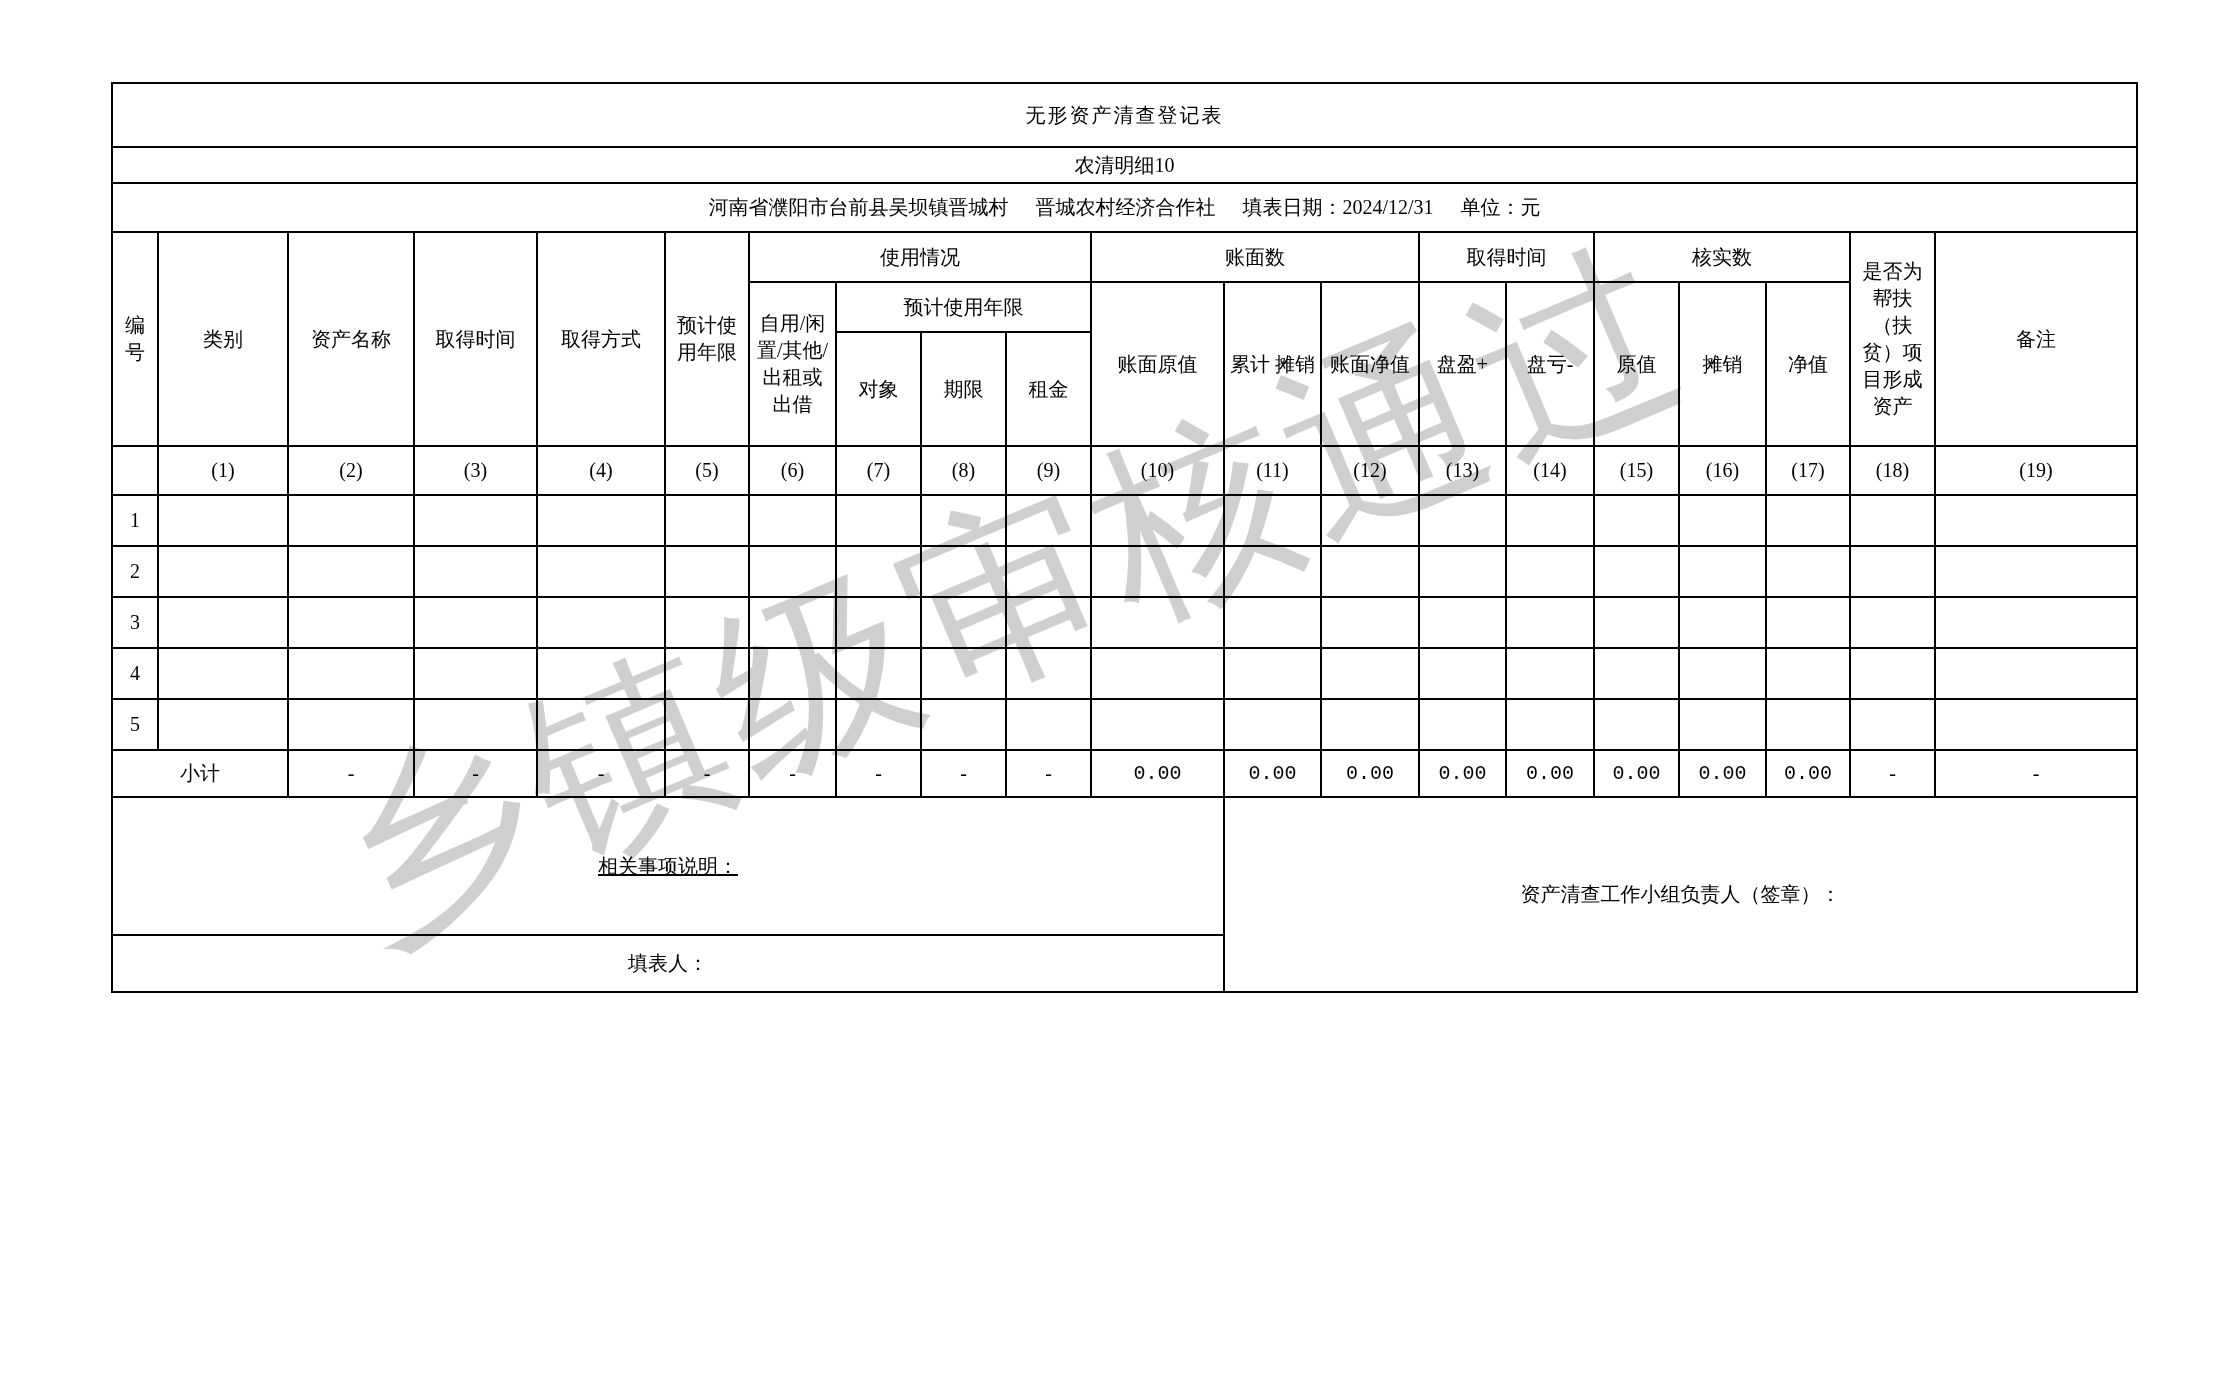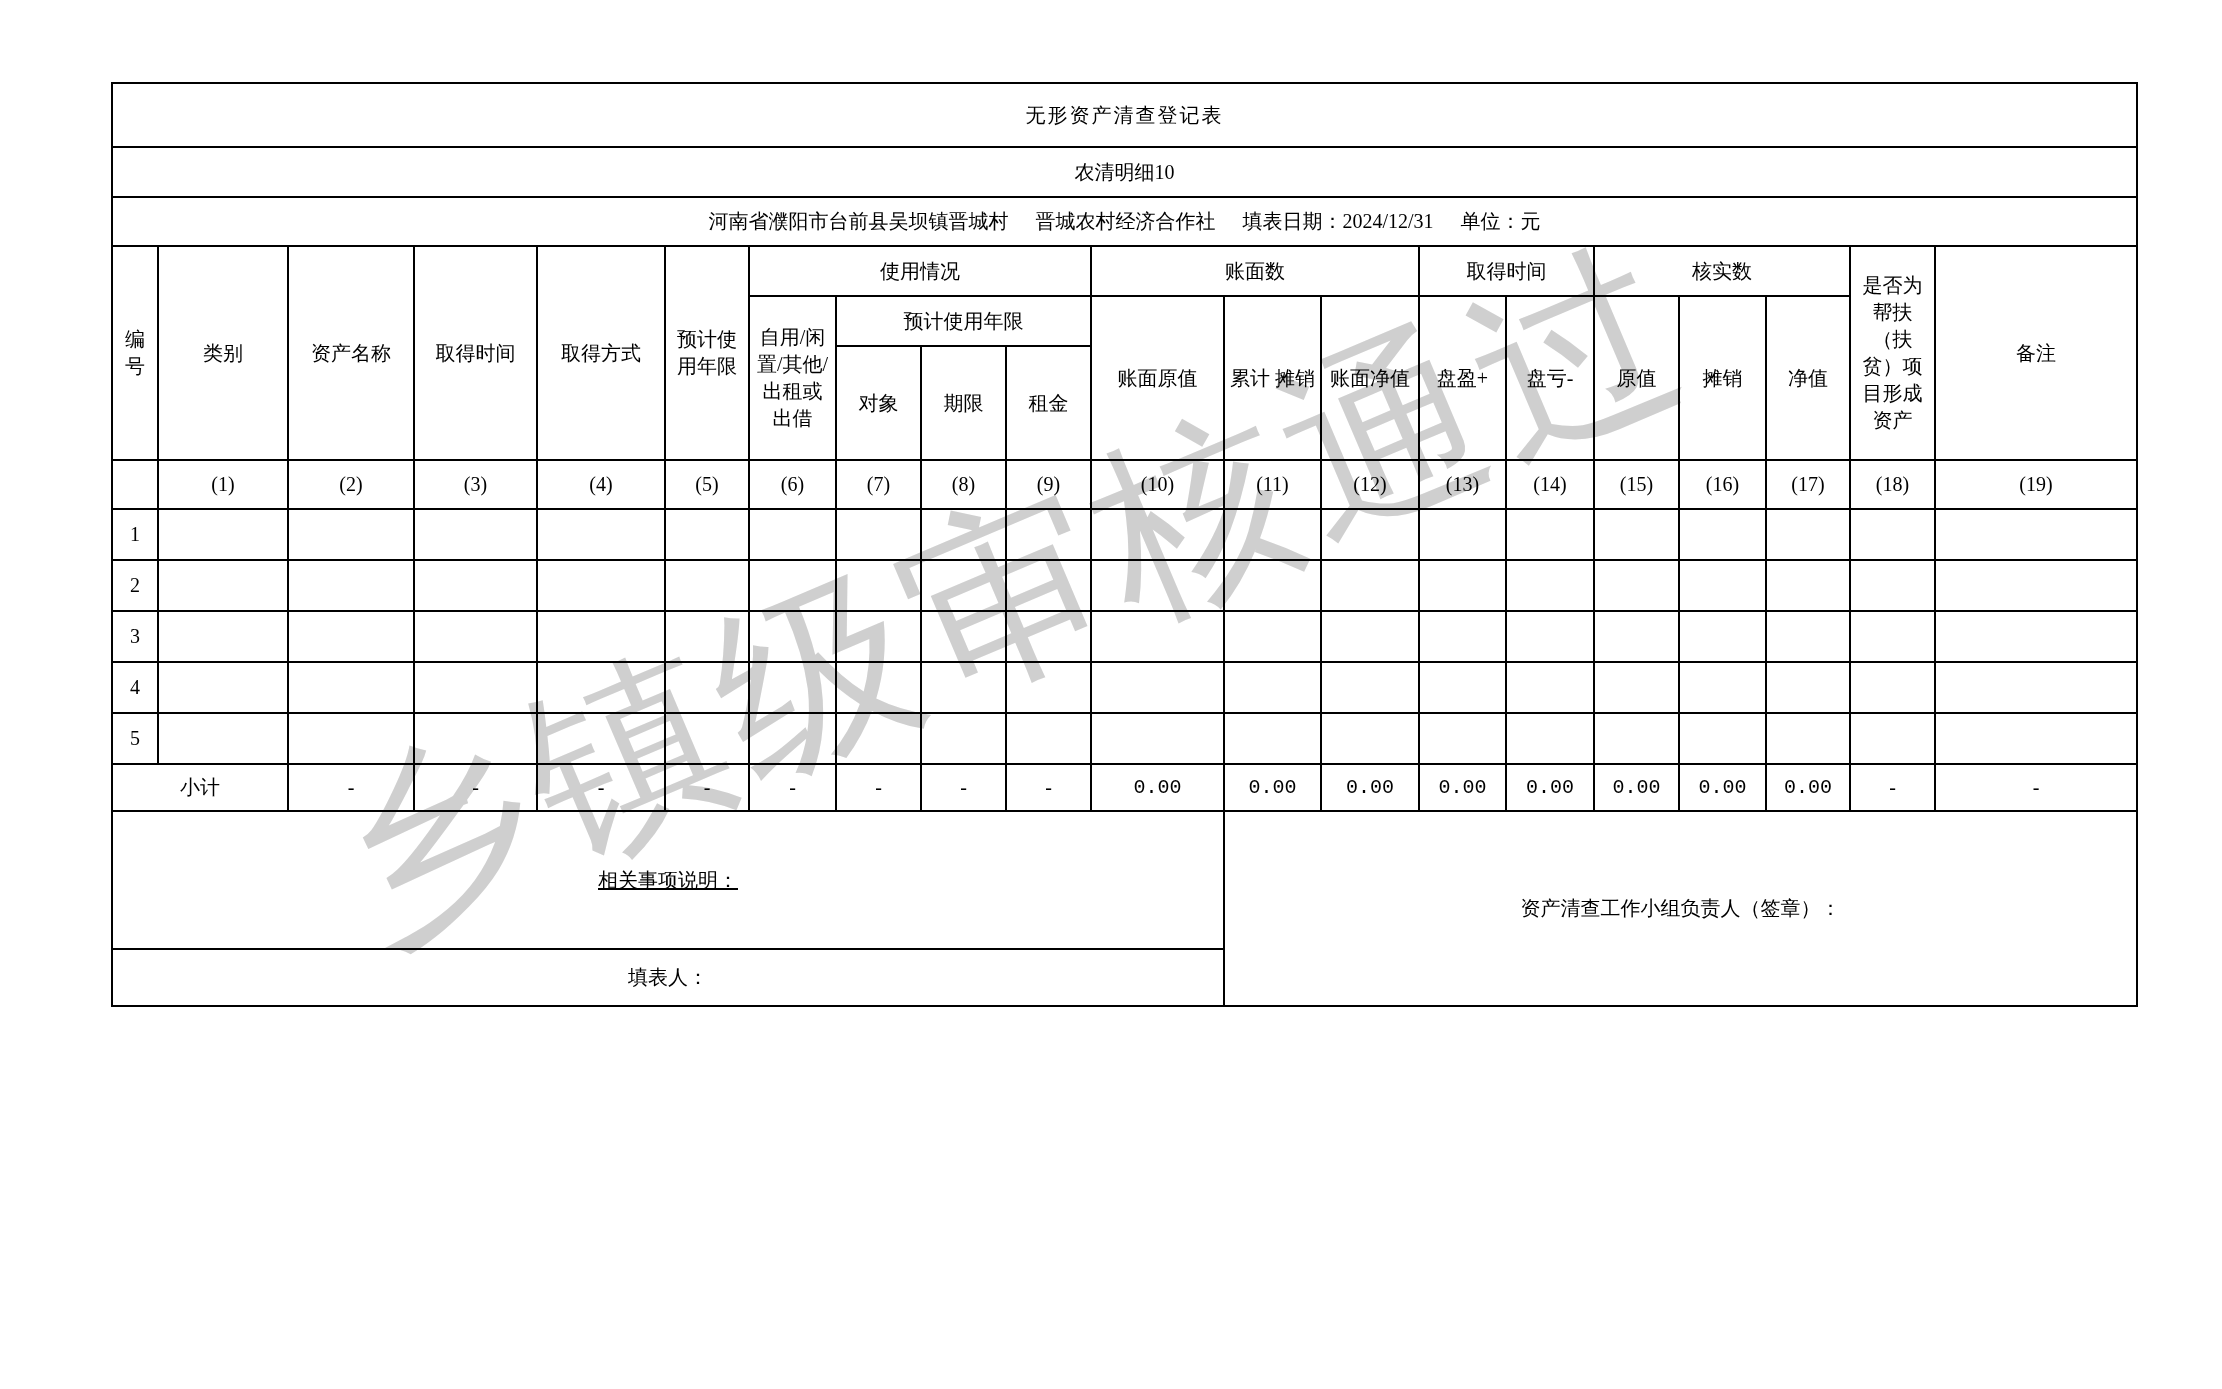--- a/index.html
+++ b/index.html
@@ -69,21 +69,21 @@
         <col style="width:84px">
         <col style="width:85px">
         <col style="width:202px">
     </colgroup>
 
     <tbody>
         <tr style="height:64px">
       <td colspan="20" class="title-cell">无形资产清查登记表</td>
     </tr>
 
-    <tr style="height:50px">
+    <tr style="height:36px">
       <td colspan="20" class="code-cell">农清明细10</td>
     </tr>
 
     <tr style="height:49px">
       <td colspan="20" class="org-cell">
         <span>河南省濮阳市台前县吴坝镇晋城村</span>
         <span class="gap">晋城农村经济合作社</span>
         <span class="gap">填表日期：</span><span>2024/12/31</span>
         <span class="gap">单位：</span><span>元</span>
       </td>

